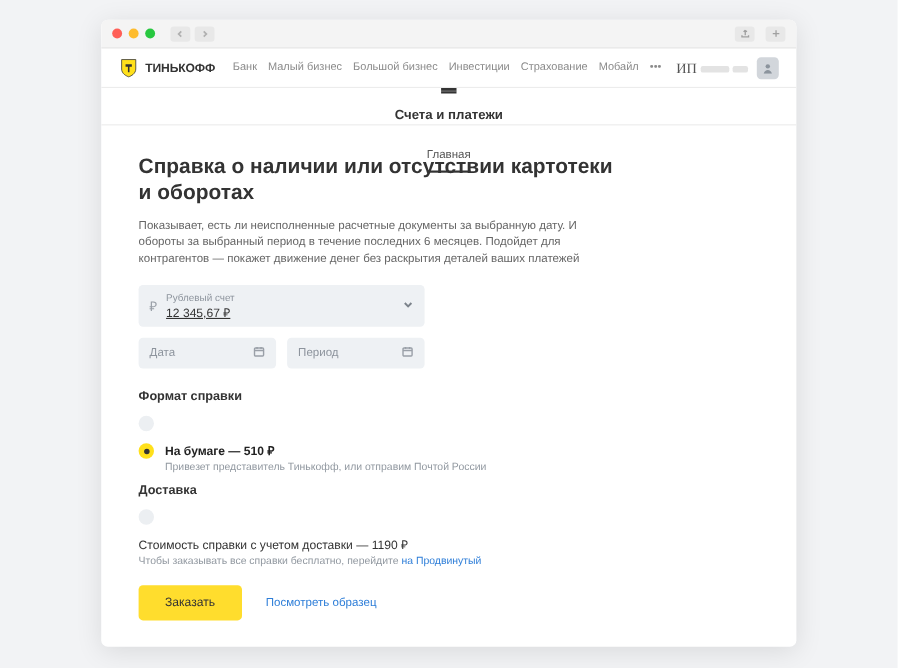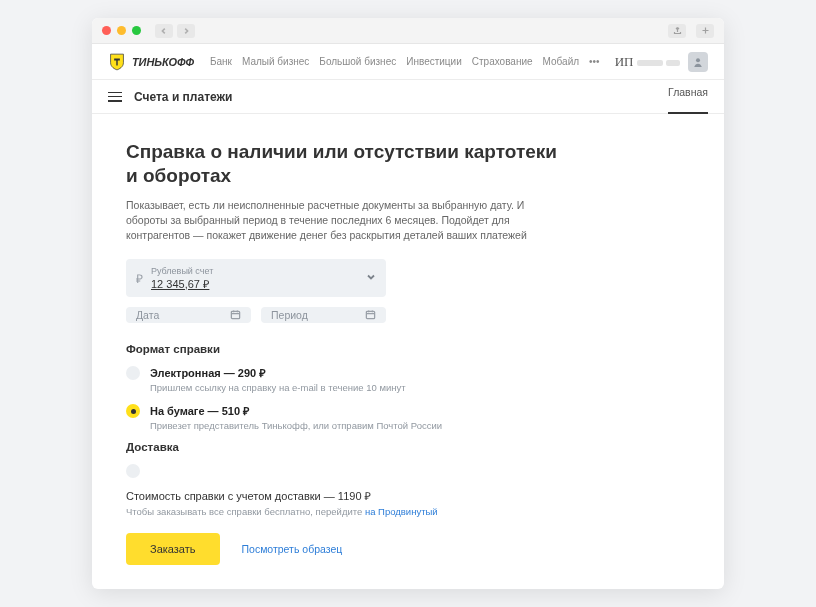--- a/index.html
+++ b/index.html
@@ -45,40 +45,41 @@
     width:18px; height:14px; border-radius:3px; background:#e8e8e8;
     display:flex; align-items:center; justify-content:center; margin-left:4px;
   }
   .chrome-icon svg { width:9px; height:9px; stroke:#a0a0a0; fill:none; stroke-width:1.6; }
 
   
   .topnav {
     display:flex; align-items:center; height:36px; padding:0 16px;
     border-bottom:1px solid #ececec; gap:10px; font-size:10.5px;
   }
-  .logo-wrap { display:flex; align-items:center; gap:6px;font-style:italic; }
+  .logo-wrap { display:flex; align-items:center; gap:6px; }
   .logo-shield {
     width:18px; height:20px; position:relative;
   }
   .logo-shield svg { width:100%; height:100%; }
   .brand { font-weight:800; font-size:11px; letter-spacing:-0.1px; }
   .nav-links { display:flex; gap:10px; color:#8a8a8a; font-size:10px; flex:1; margin-left:6px; }
   .nav-links span { white-space:nowrap; }
   .nav-dots { color:#8a8a8a; }
   .account { display:flex; align-items:center; gap:8px; }
   .acct-label { font-size:13px; color:#555;font-family:Liberation Serif, serif; }
   .acct-ghost { display:inline-block; background:#e3e3e3; height:6px; border-radius:2px; vertical-align:middle; }
   .acct-avatar { width:20px; height:20px; border-radius:4px; background:#d2d6db; display:flex; align-items:center; justify-content:center; color:#8d949d; }
   .acct-avatar svg { width:10px; height:10px; fill:#8c949d; }
 
   
   .subnav {
-    display:flex; align-items:center; height:34px; padding:0 16px;
+    display:flex; align-items:center; height:34px; padding:0 32px;
     border-bottom:1px solid #ececec; gap:12px; font-size:12px;
     position:relative;
+    flex-direction:column;
   }
   .ham { width:14px; height:10px; display:flex; flex-direction:column; justify-content:space-between; }
   .ham span { height:1.5px; background:#333; }
   .sub-title { font-weight:700; font-size:12px; }
   .sub-spacer { flex:1; }
   .crumb {
     font-size:10.5px; color:#555; padding-bottom:8px;
     border-bottom:2px solid #333; height:100%; display:flex; align-items:center;
     margin-bottom:-1px;
   }
@@ -90,21 +91,21 @@
   .field { background:#eef1f4; border-radius:4px; display:flex; align-items:center; padding:6px 10px; position:relative; }
   .account-select { width:260px; height:38px; margin-bottom:10px; }
   .account-select .rub { font-size:12px; color:#9aa0a8; margin-right:8px; }
   .account-select .col { display:flex; flex-direction:column; }
   .account-select .line1 { font-size:9px; color:#8d949d; }
   .account-select .line2 { font-size:11px; color:#333;text-decoration:underline; }
   .chev { position:absolute; right:10px; top:50%; transform:translateY(-50%); }
   .chev svg { width:10px; height:10px; stroke:#7c838b; fill:none; stroke-width:1.8; }
 
   .row { display:flex; gap:10px; margin-bottom:20px; }
-  .picker { width:125px; height:16px; justify-content:space-between; }
+  .picker { width:125px; height:28px; justify-content:space-between; }
   .picker span { font-size:10.5px; color:#8d949d; }
   .cal svg { width:11px; height:11px; stroke:#9aa0a8; fill:none; stroke-width:1.4; }
 
   .sect-h { font-size:11.5px; font-weight:700; margin: 6px 0 10px; }
   .opt { display:flex; gap:10px; margin-bottom:10px; align-items:flex-start; }
   .radio { width:14px; height:14px; border-radius:50%; background:#eceff2; flex-shrink:0; margin-top:1px; }
   .radio.sel { background:#ffe01b; position:relative; }
   .radio.sel::after { content:""; width:5px; height:5px; border-radius:50%; background:#333; position:absolute; top:4.5px; left:4.5px; }
   .opt-body { }
   .opt-label { font-size:11px; font-weight:600; color:#222; }
@@ -230,24 +231,20 @@
         <span class="cal"><svg viewBox="0 0 12 12">
               <rect x="1.5" y="2.5" width="9" height="8" rx="1"></rect>
               <path d="M1.5 5h9M4 1.5v2M8 1.5v2"></path>
             </svg></span>
       </div>
     </div>
 
     <div class="sect-h">Формат справки</div>
     <div class="opt">
       <div class="radio"></div>
-      <div class="opt-body">
-        <div class="opt-label">Электронная — 290 ₽</div>
-        <div class="opt-hint">Пришлем ссылку на справку на e-mail в течение 10 минут</div>
-      </div>
     </div>
     <div class="opt">
       <div class="radio sel"></div>
       <div class="opt-body">
         <div class="opt-label">На бумаге — 510 ₽</div>
         <div class="opt-hint">Привезет представитель Тинькофф, или отправим Почтой России</div>
       </div>
     </div>
 
     <div class="sect-h">Доставка</div>

